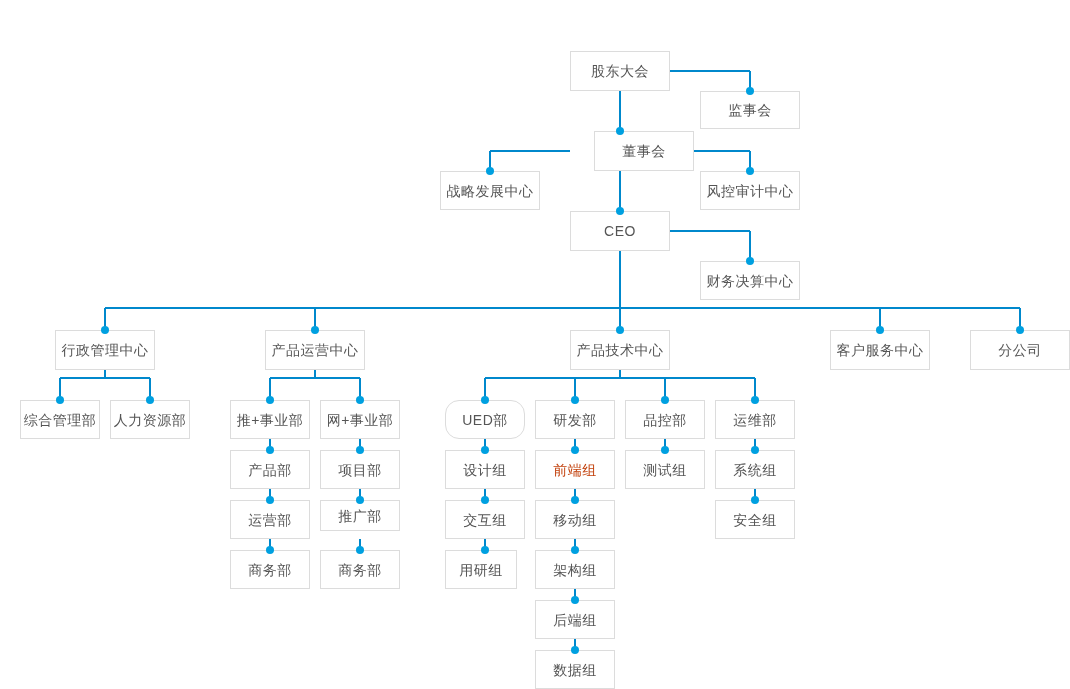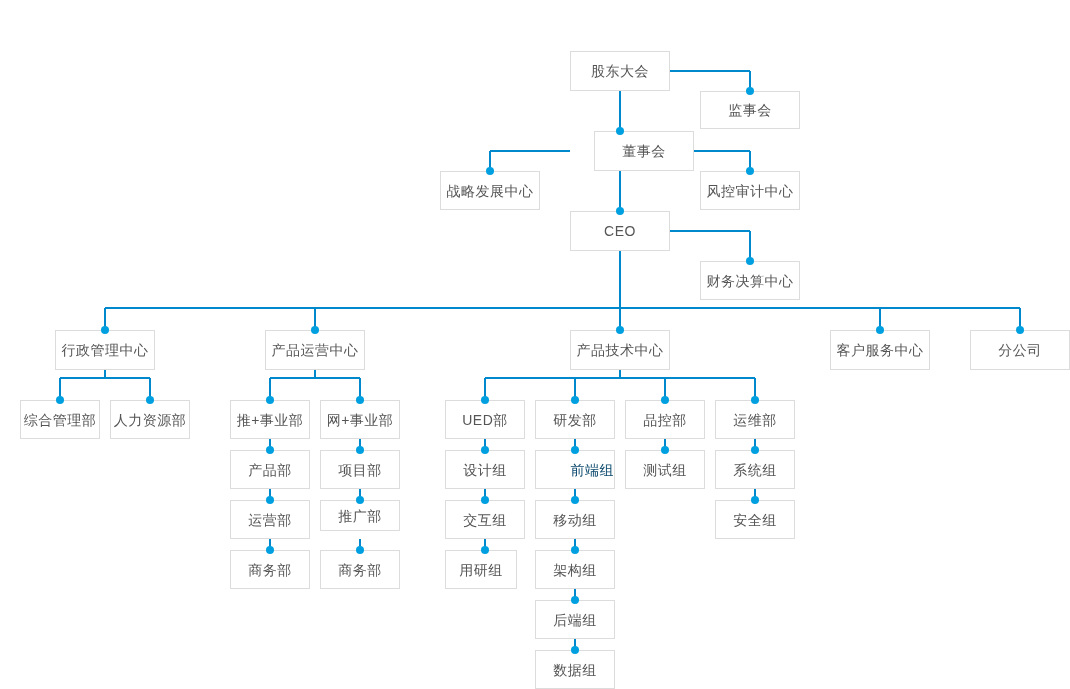--- a/index.html
+++ b/index.html
@@ -162,36 +162,36 @@
       </div>
       <div class="node" style="left: 320px; top: 500px; width: 80px; height: 31px; border-color: rgb(220, 220, 220); color: rgb(85, 85, 85);">
         <span>推广部</span>
       </div>
       <div class="node" style="left: 230px; top: 550px; width: 80px; height: 39px; border-color: rgb(220, 220, 220); color: rgb(85, 85, 85);">
         <span>商务部</span>
       </div>
       <div class="node" style="left: 320px; top: 550px; width: 80px; height: 39px; border-color: rgb(220, 220, 220); color: rgb(85, 85, 85);">
         <span>商务部</span>
       </div>
-      <div class="node" style="left: 445px; top: 400px; width: 80px; height: 39px; border-color: rgb(220, 220, 220); color: rgb(85, 85, 85);">
+      <div class="node" style="left: 445px; top: 400px; width: 80px; height: 39px; border-color: rgb(220, 220, 220); color: rgb(85, 85, 85); border-radius: 14px;">
         <span>UED部</span>
       </div>
       <div class="node" style="left: 535px; top: 400px; width: 80px; height: 39px; border-color: rgb(220, 220, 220); color: rgb(85, 85, 85);">
         <span>研发部</span>
       </div>
       <div class="node" style="left: 625px; top: 400px; width: 80px; height: 39px; border-color: rgb(220, 220, 220); color: rgb(85, 85, 85);">
         <span>品控部</span>
       </div>
       <div class="node" style="left: 715px; top: 400px; width: 80px; height: 39px; border-color: rgb(220, 220, 220); color: rgb(85, 85, 85);">
         <span>运维部</span>
       </div>
       <div class="node" style="left: 445px; top: 450px; width: 80px; height: 39px; border-color: rgb(220, 220, 220); color: rgb(85, 85, 85);">
         <span>设计组</span>
       </div>
-      <div class="node" style="left: 535px; top: 450px; width: 80px; height: 39px; border-color: rgb(220, 220, 220); color: #0c4a6e; justify-content: flex-end;">
+      <div class="node" style="left: 535px; top: 450px; width: 80px; height: 39px; border-color: rgb(220, 220, 220); color: #c2410c;">
         <span>前端组</span>
       </div>
       <div class="node" style="left: 625px; top: 450px; width: 80px; height: 39px; border-color: rgb(220, 220, 220); color: rgb(85, 85, 85);">
         <span>测试组</span>
       </div>
       <div class="node" style="left: 715px; top: 450px; width: 80px; height: 39px; border-color: rgb(220, 220, 220); color: rgb(85, 85, 85);">
         <span>系统组</span>
       </div>
       <div class="node" style="left: 445px; top: 500px; width: 80px; height: 39px; border-color: rgb(220, 220, 220); color: rgb(85, 85, 85);">
         <span>交互组</span>

